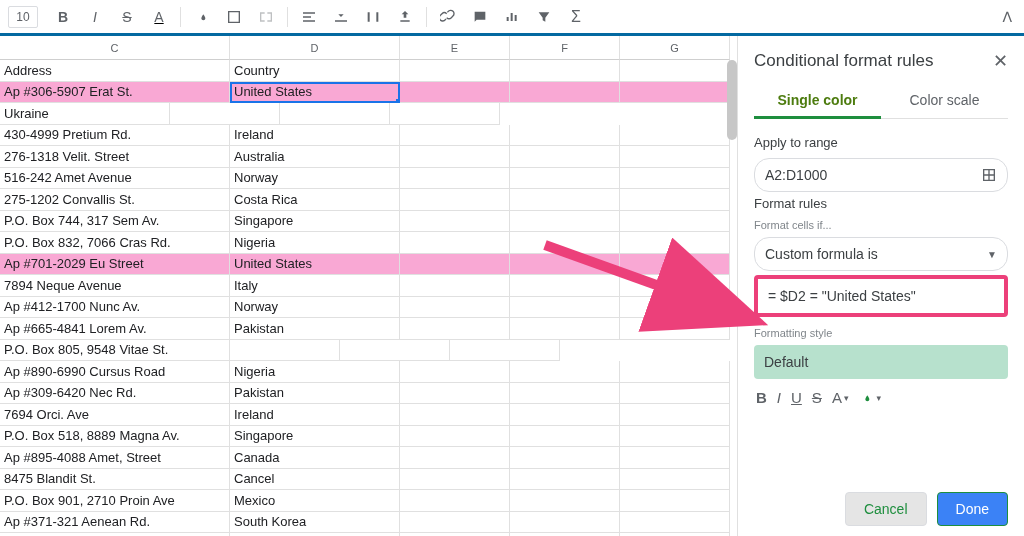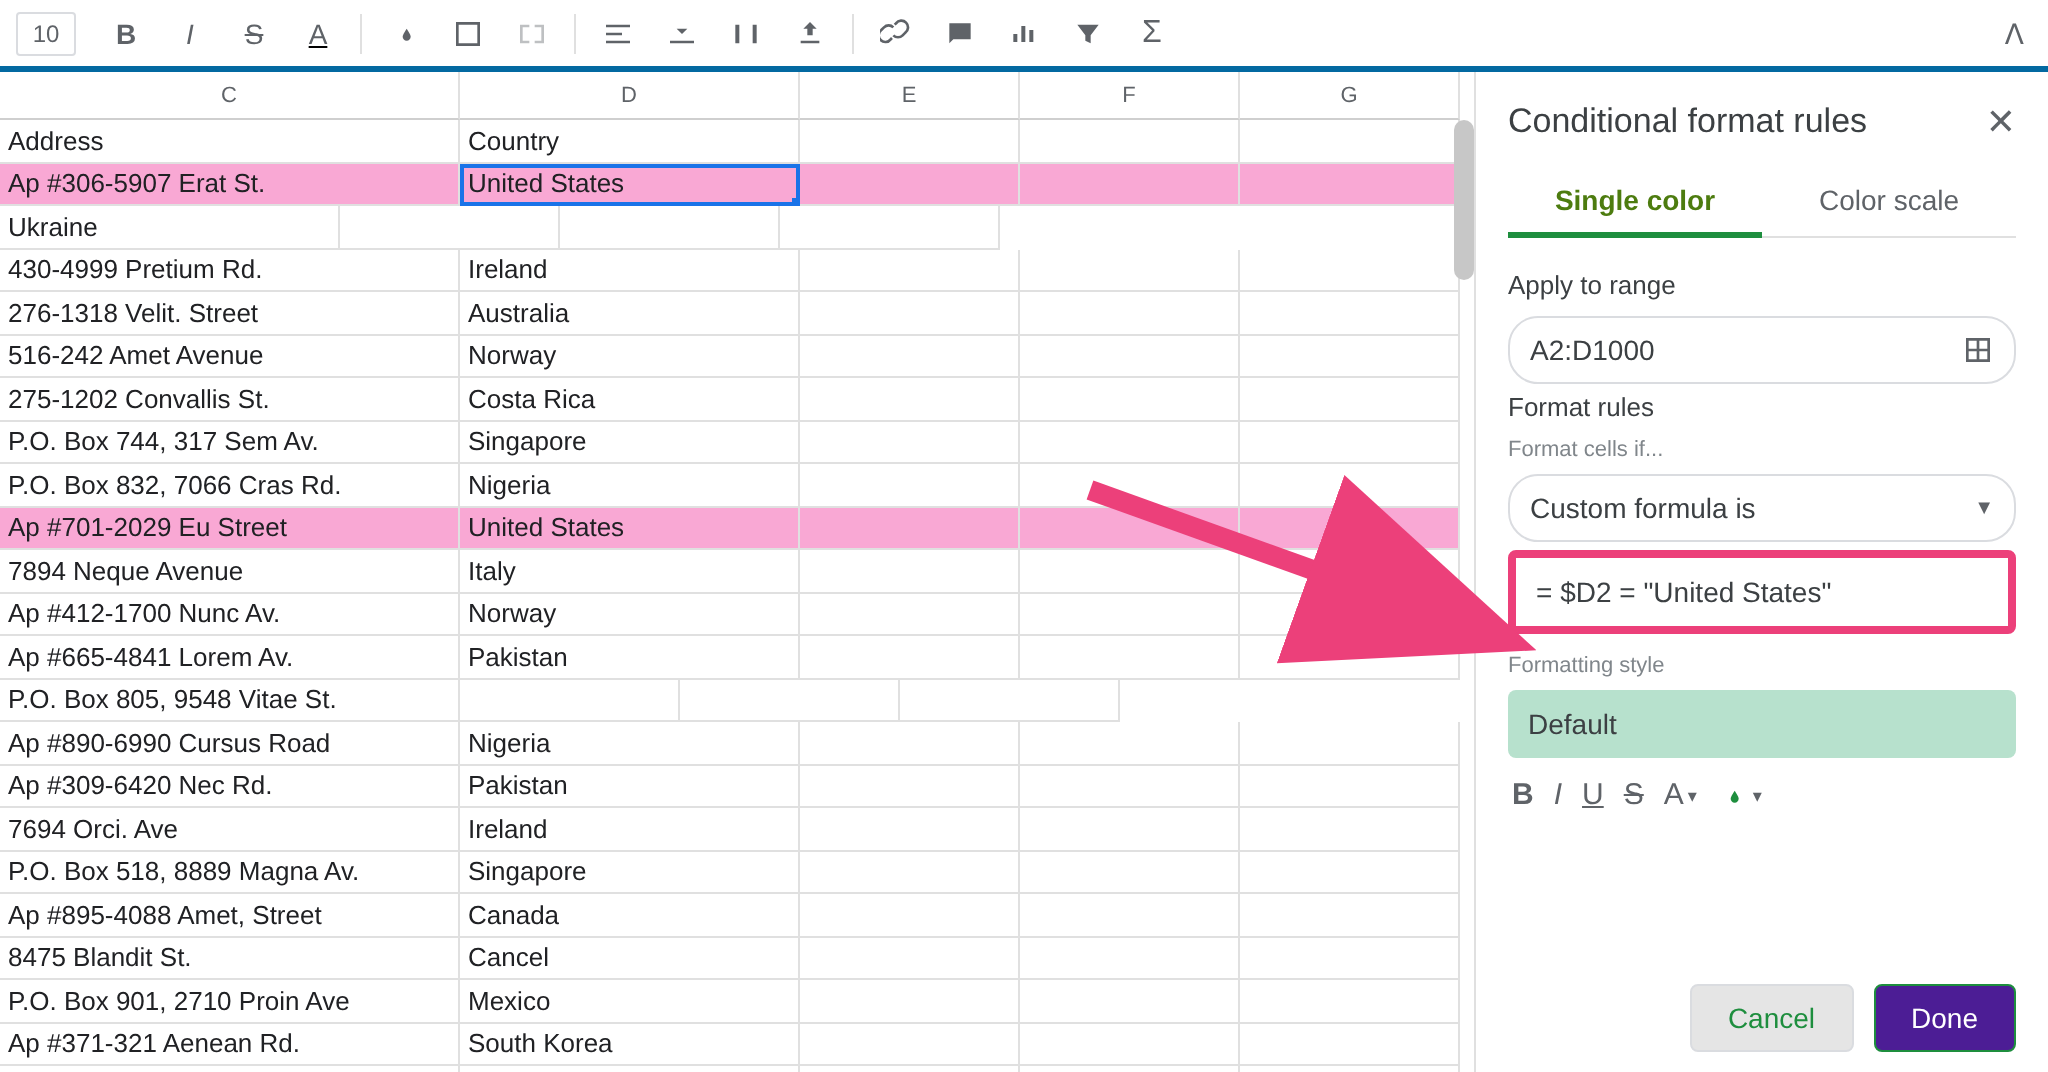--- a/index.html
+++ b/index.html
@@ -224,21 +224,21 @@
     font-size: 14px;
     font-weight: 500;
     display: flex;
     align-items: center;
     cursor: pointer;
     border: 1px solid #dadce0;
     background: #e5e5e5;
     color: #1e8e3e;
   }
   .btn.primary {
-    background: #4c1d95;
+    background: #3b82f6;
     color: #fff;
     border-color: #1e8e3e;
   }
 
   
   .arrow {
     position: absolute;
     left: 535px;
     top: 235px;
     pointer-events: none;

